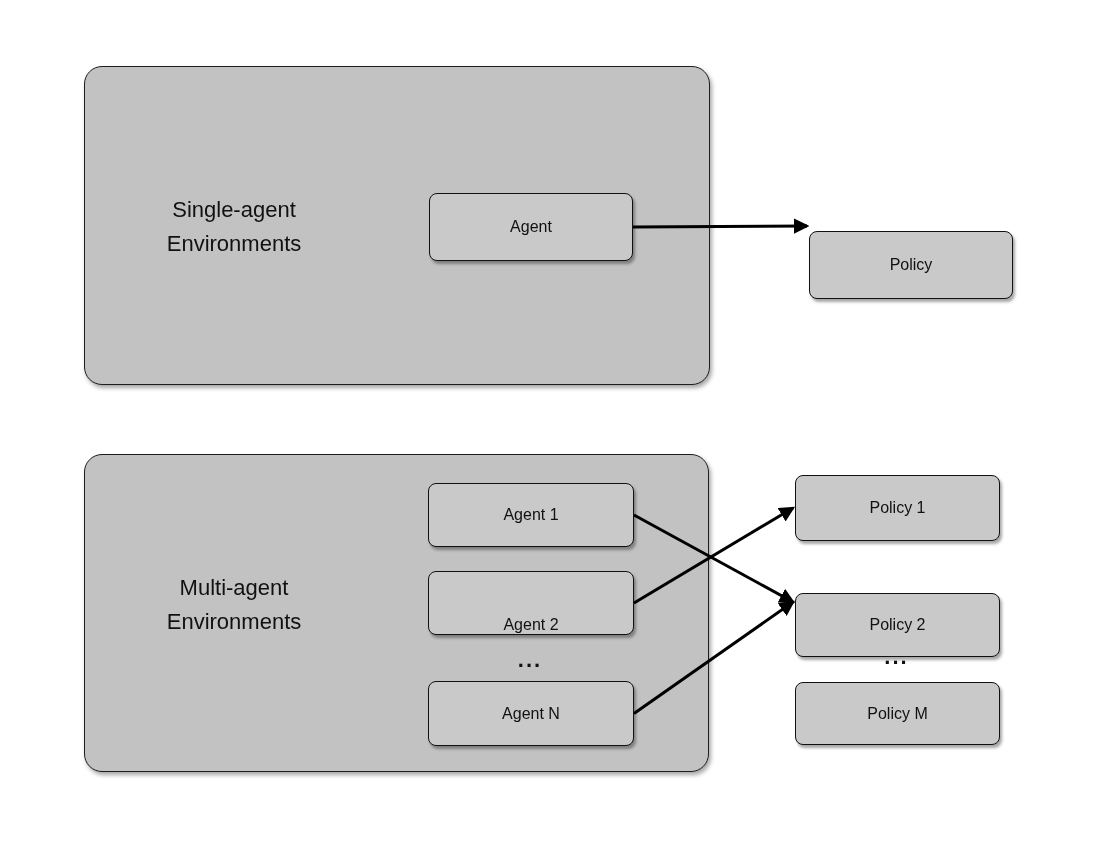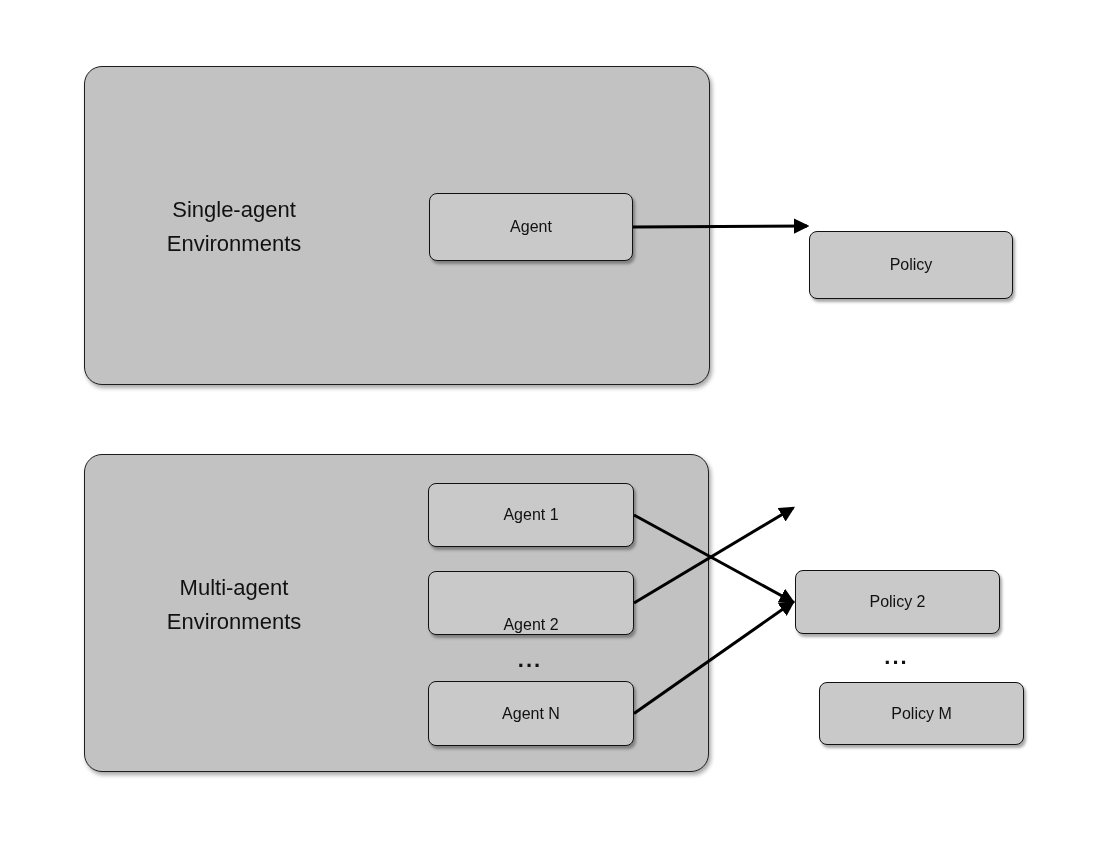--- a/index.html
+++ b/index.html
@@ -28,22 +28,22 @@
     font-size:16px;color:#111;
   }
   
   #node-agent{left:344px;top:126px;width:202px;height:66px;}
   #node-agent-1{left:343px;top:28px;width:204px;height:62px;}
   #node-agent-2{left:343px;top:116px;width:204px;height:62px;align-items:flex-end;}
   #node-agent-n{left:343px;top:226px;width:204px;height:63px;}
   
   #node-policy{left:809px;top:203px;width:202px;height:66px;margin-top:28px;}
   #node-policy-1{left:795px;top:475px;width:203px;height:64px;}
-  #node-policy-2{left:795px;top:570px;width:203px;height:62px;text-align:center;}
-  #node-policy-m{left:795px;top:682px;width:203px;height:61px;margin-left:24px;}
+  #node-policy-2{left:795px;top:593px;width:203px;height:62px;text-align:center;}
+  #node-policy-m{left:795px;top:682px;width:203px;height:61px;}
   .ellipsis{
     position:absolute;text-align:center;font-size:22px;font-weight:700;
     letter-spacing:2px;color:#111;line-height:26px;
   }
   #ellipsis-agents{left:343px;top:192px;width:204px;}
   #ellipsis-policies{left:795px;top:644px;width:203px;}
   svg.arrows{
     position:absolute;left:0;top:0;width:100%;height:100%;
     pointer-events:none;z-index:5;
   }
@@ -89,20 +89,23 @@
     </div>
     <div class="node" id="node-agent-2">
       <span>Agent 2</span>
     </div>
     <div class="ellipsis" id="ellipsis-agents">...</div>
     <div class="node" id="node-agent-n">
       <span>Agent N</span>
     </div>
   </div>
 
+  <div class="node" id="node-policy-1">
+    <span>Policy 1</span>
+  </div>
   <div class="node" id="node-policy-2">
     <span>Policy 2</span>
   </div>
   <div class="ellipsis" id="ellipsis-policies">...</div>
   <div class="node" id="node-policy-m">
     <span>Policy M</span>
   </div>
 
 </div>
 

